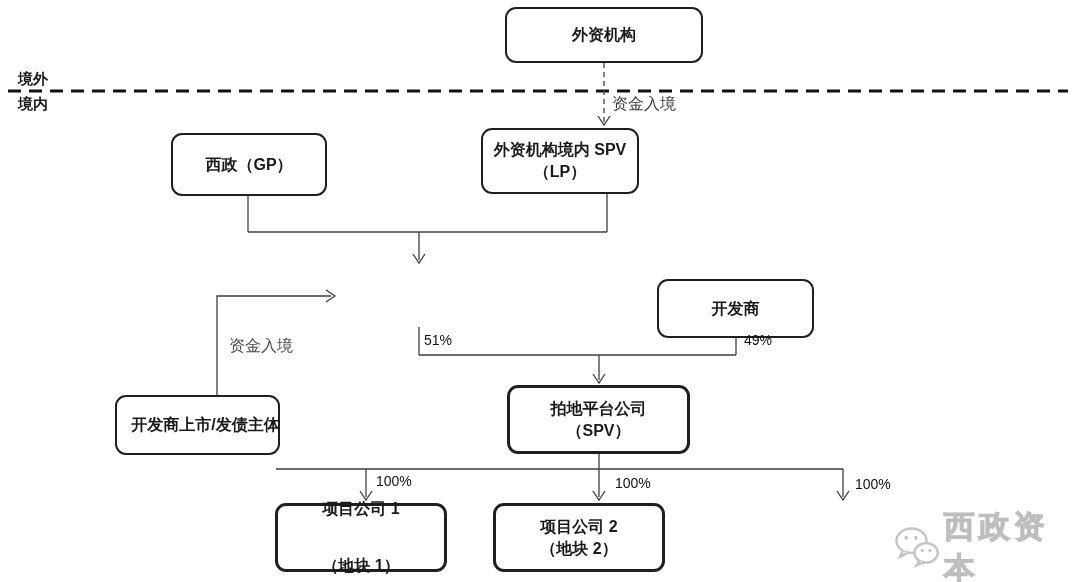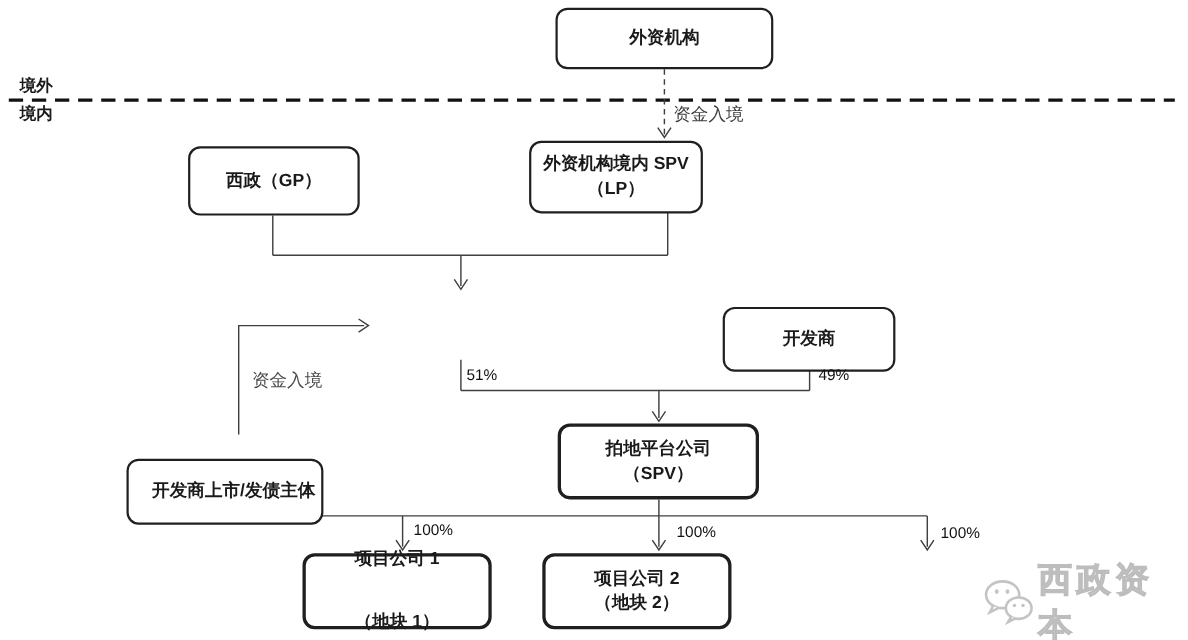--- a/index.html
+++ b/index.html
@@ -95,21 +95,21 @@
 
   <div class="node" style="left:657px;top:267px;width:157px;height:59px;margin-top:12px;">
     <span>开发商</span>
   </div>
 
   <div class="node thick" style="left:507px;top:385px;width:183px;height:69px;">
     <span>拍地平台公司</span>
     <span>（SPV）</span>
   </div>
 
-  <div class="node" style="left:115px;top:417px;width:179px;height:60px;padding-left:16px;">
+  <div class="node" style="left:115px;top:395px;width:165px;height:60px;padding-left:16px;">
     <span>开发商上市/发债主体</span>
   </div>
 
   <div class="node thick" style="left:275px;top:503px;width:172px;height:69px;gap:35px;">
     <span>项目公司 1</span>
     <span>（地块 1）</span>
   </div>
 
   <div class="node thick" style="left:493px;top:503px;width:172px;height:69px;">
     <span>项目公司 2</span>

